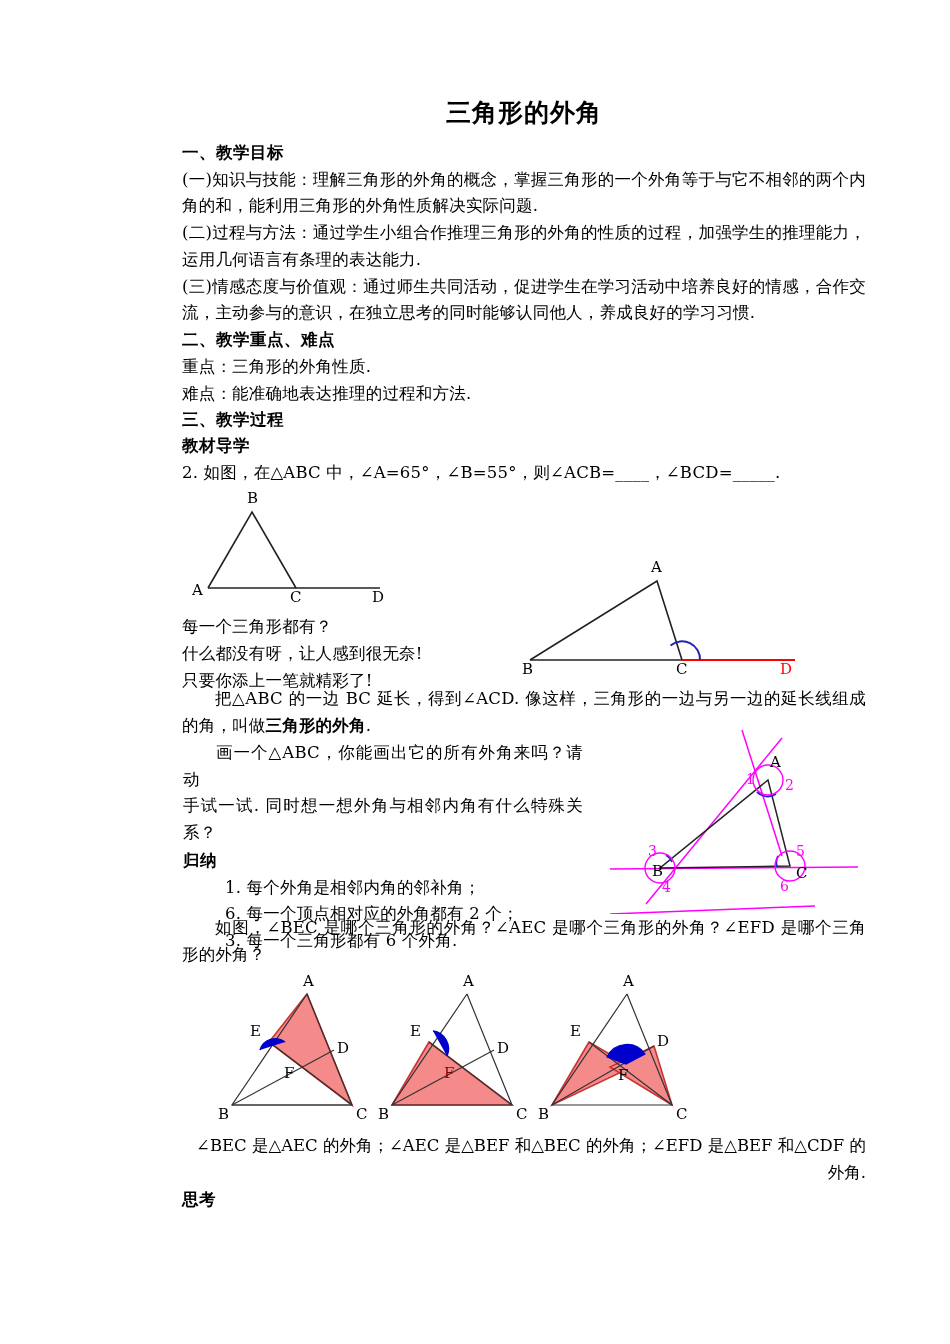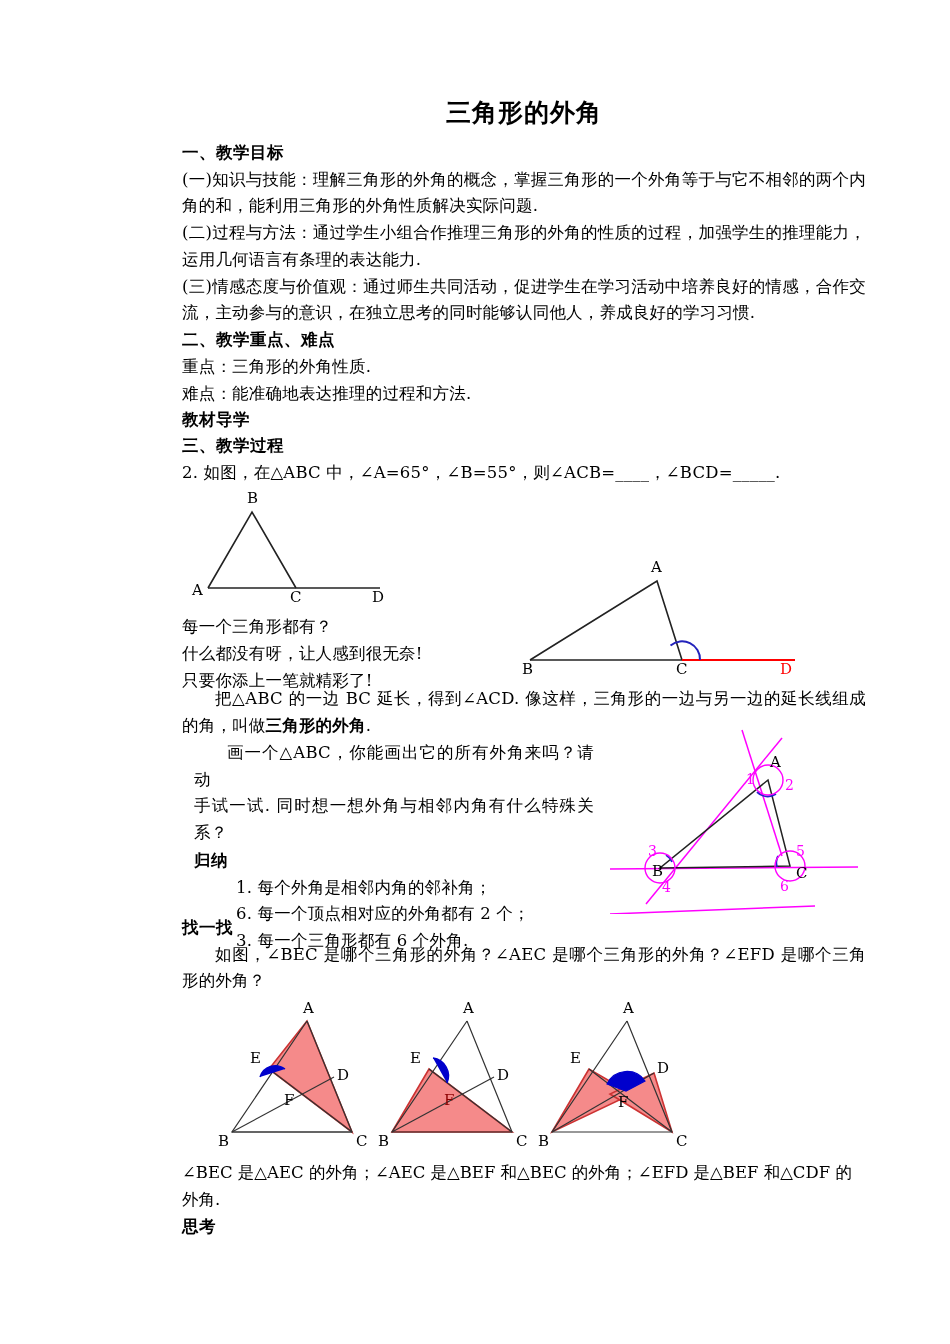--- a/index.html
+++ b/index.html
@@ -67,41 +67,42 @@
     font-size: 15px;
     font-family: "DejaVu Serif", "Liberation Serif", serif;
     line-height: 1;
   }
   .lbl-red { color: #ff0000; }
   .lbl-mag { color: #ff00ff; font-size: 14px; }
   .caption-line {
     font-size: 16.5px;
     line-height: 1.62;
     margin: 0;
+    text-align: right;
   }
 </style>
 </head>
 <body>
 
 <div class="page">
   <div class="content">
 
     <h1 class="doc-title">三角形的外角</h1>
 
     <div class="h-bold">一、教学目标</div>
     <p class="body-line">(一)知识与技能：理解三角形的外角的概念，掌握三角形的一个外角等于与它不相邻的两个内角的和，能利用三角形的外角性质解决实际问题.</p>
     <p class="body-line">(二)过程与方法：通过学生小组合作推理三角形的外角的性质的过程，加强学生的推理能力，运用几何语言有条理的表达能力.</p>
     <p class="body-line">(三)情感态度与价值观：通过师生共同活动，促进学生在学习活动中培养良好的情感，合作交流，主动参与的意识，在独立思考的同时能够认同他人，养成良好的学习习惯.</p>
 
     <div class="h-bold">二、教学重点、难点</div>
     <p class="body-line">重点：三角形的外角性质.</p>
     <p class="body-line">难点：能准确地表达推理的过程和方法.</p>
 
+    <div class="h-bold">三、教学过程</div>
     <div class="h-bold">教材导学</div>
-    <div class="h-bold">三、教学过程</div>
 
     <p class="body-line">2. 如图，在△ABC 中，∠A=65°，∠B=55°，则∠ACB=____，∠BCD=_____.</p>
 
     <div class="flow" style="height:200px;">
 
       <div class="fig" style="left:8px; top:4px; width:250px; height:120px;">
         <svg width="250" height="120" viewBox="0 0 250 120">
           <polyline points="18,98 62,22 106,98" fill="none" stroke="#222222" stroke-width="1.6"></polyline>
           <line x1="18" y1="98" x2="190" y2="98" stroke="#222222" stroke-width="1.6"></line>
         </svg>
@@ -127,21 +128,21 @@
         <span class="lbl" style="left:139px; top:12px;">A</span>
         <span class="lbl" style="left:10px; top:114px;">B</span>
         <span class="lbl" style="left:164px; top:114px;">C</span>
         <span class="lbl lbl-red" style="left:268px; top:114px;">D</span>
       </div>
     </div>
 
     <p class="body-line indent2"><span>把△ABC 的一边 BC 延长，得到∠ACD. 像这样，三角形的一边与另一边的延长线组成的角，叫做</span><span class="b">三角形的外角</span><span>.</span></p>
 
     <div class="flow" style="height:175px;">
-      <div style="position:absolute; left:12px; top:0; width:400px;">
+      <div style="position:absolute; left:1px; top:0; width:400px;">
         <p class="body-line indent2">画一个△ABC，你能画出它的所有外角来吗？请动</p>
         <p class="body-line">手试一试. 同时想一想外角与相邻内角有什么特殊关系？</p>
         <div class="h-bold" style="margin-top:2px;">归纳</div>
         <div class="indent-list">
           <p class="body-line">1. 每个外角是相邻内角的邻补角；</p>
           <p class="body-line">6. 每一个顶点相对应的外角都有 2 个；</p>
           <p class="body-line">3. 每一个三角形都有 6 个外角.</p>
         </div>
       </div>
 
@@ -168,21 +169,20 @@
         <span class="lbl" style="left:186px; top:142px;">C</span>
         <span class="lbl lbl-mag" style="left:136px; top:48px;">1</span>
         <span class="lbl lbl-mag" style="left:175px; top:54px;">2</span>
         <span class="lbl lbl-mag" style="left:38px; top:120px;">3</span>
         <span class="lbl lbl-mag" style="left:52px; top:156px;">4</span>
         <span class="lbl lbl-mag" style="left:186px; top:120px;">5</span>
         <span class="lbl lbl-mag" style="left:170px; top:155px;">6</span>
       </div>
     </div>
 
-    <div class="h-bold">找一找</div>
     <p class="body-line indent2">如图，∠BEC 是哪个三角形的外角？∠AEC 是哪个三角形的外角？∠EFD 是哪个三角形的外角？</p>
 
     <div class="flow" style="height:165px;">
 
       <div class="fig" style="left:30px; top:4px; width:190px; height:158px;">
         <svg width="190" height="158" viewBox="0 0 190 158">
           <polygon points="95,22 57,70 140,133" fill="#f58a8a" stroke="#cc3333" stroke-width="1.6"></polygon>
           <polyline points="95,22 20,133 140,133 95,22" fill="none" stroke="#333333" stroke-width="1.2"></polyline>
           <line x1="20" y1="133" x2="122" y2="78" stroke="#333333" stroke-width="1.2"></line>
           <line x1="57" y1="70" x2="140" y2="133" stroke="#333333" stroke-width="1.2"></line>

